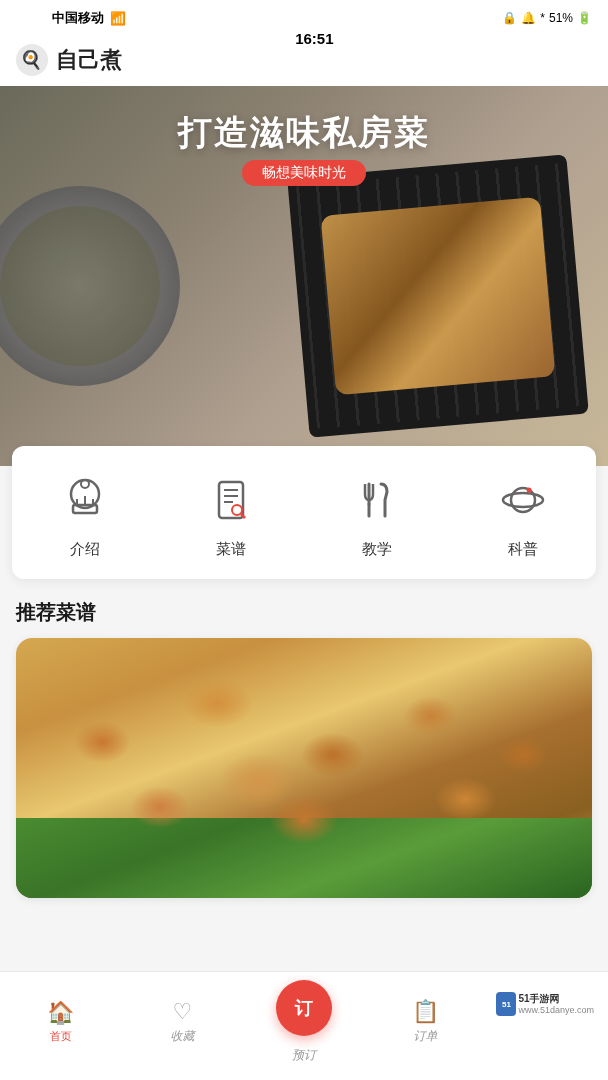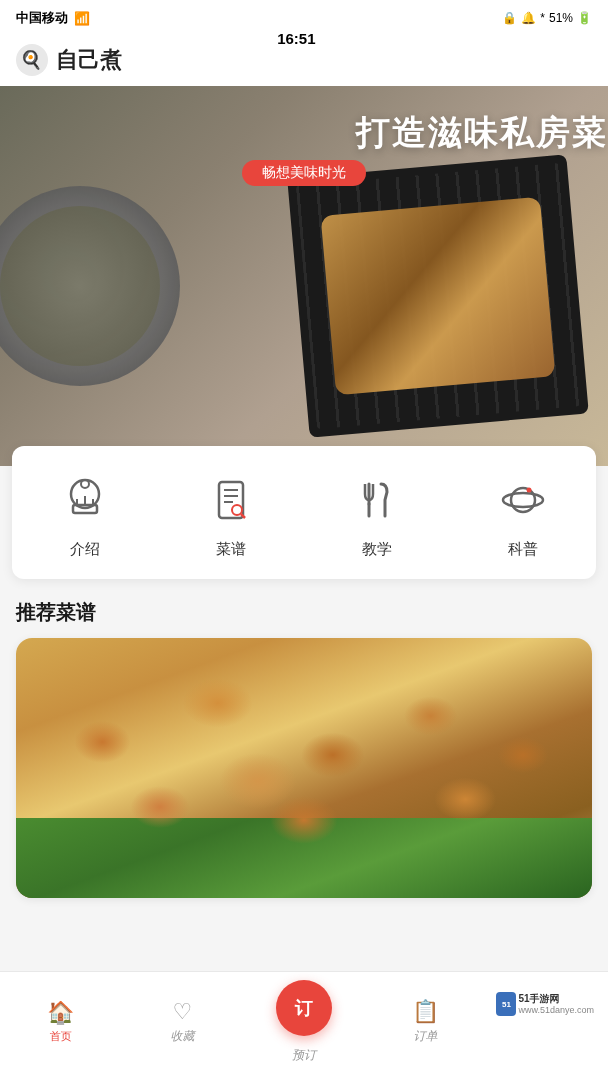--- a/index.html
+++ b/index.html
@@ -14,21 +14,21 @@
 
     
     .status-bar {
       display: flex;
       justify-content: space-between;
       align-items: center;
       padding: 6px 16px;
       background: #fff;
       height: 36px;
     }
-    .status-left { font-size: 13px; font-weight: 600; display: flex; align-items: center; gap: 6px; }
+    .status-left { font-size: 13px; font-weight: 600; display: flex; align-items: center; gap: 6px; margin-left: 36px; }
     .status-center { font-size: 15px; font-weight: 600; margin-top: 41px; }
     .status-right { display: flex; align-items: center; gap: 4px; font-size: 12px; }
 
     
     .app-header {
       background: #fff;
       padding: 8px 16px 10px;
       display: flex;
       align-items: center;
       gap: 8px;
@@ -105,21 +105,21 @@
       height: 180px;
       background: linear-gradient(135deg, #c8964a 0%, #8a5a20 40%, #d4a050 60%, #a06830 100%);
       border-radius: 12px;
       opacity: 0.95;
     }
 
     .hero-title {
       position: absolute;
       top: 24px;
       left: 0; right: 0;
-      text-align: right;
+      text-align: center;
       font-size: 34px;
       font-weight: 800;
       color: #fff;
       text-shadow: 0 2px 8px rgba(0,0,0,0.3);
       letter-spacing: 2px;
     }
     .hero-subtitle-badge {
       position: absolute;
       top: 74px;
       left: 50%;

